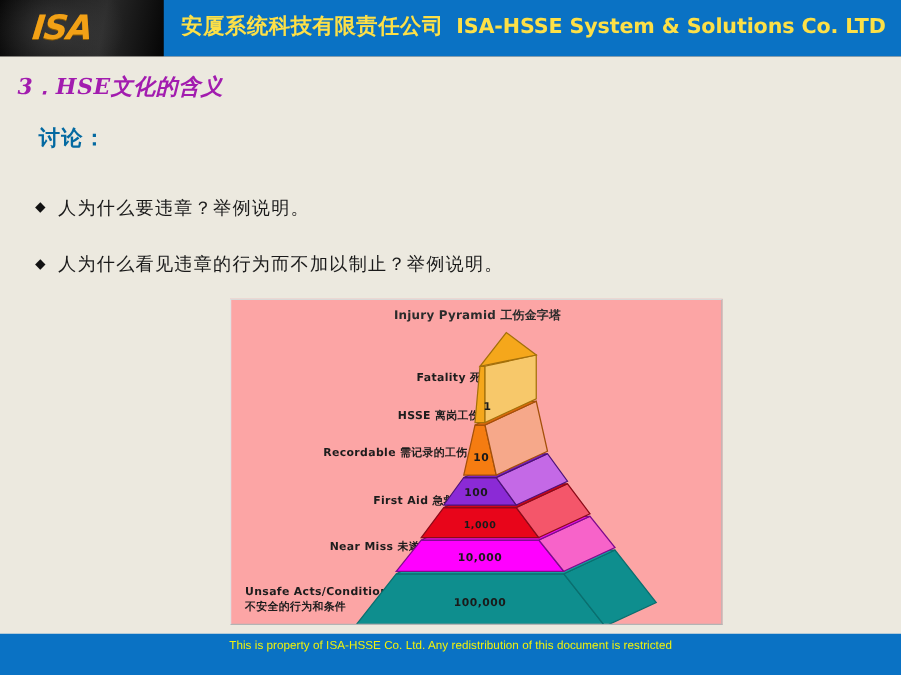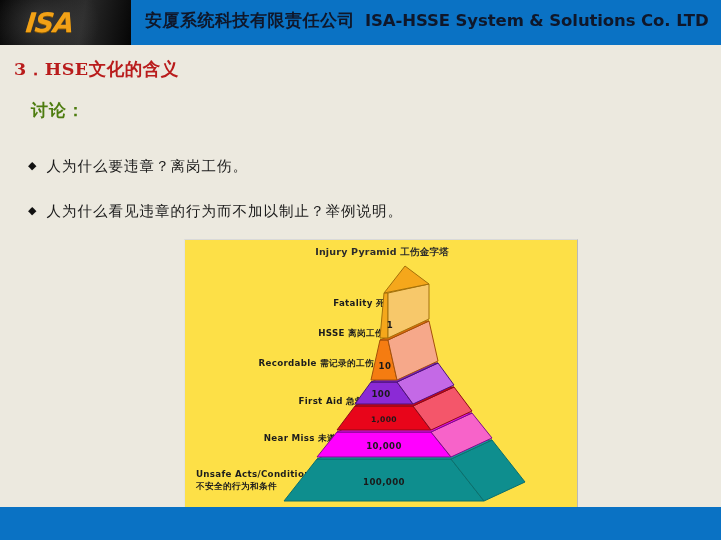--- a/index.html
+++ b/index.html
@@ -32,61 +32,62 @@
     color:#f2a116;letter-spacing:-1px;
     transform:skewX(-6deg);
     text-shadow:0 1px 0 #8a5b06;
   }
   #header-bar{
     position:absolute;left:131px;top:0;width:590px;height:45px;
     background:#0a72c4;
   }
   #header-bar .inner{
     position:absolute;left:14px;top:9px;
-    white-space:nowrap;color:#0f172a;
+    white-space:nowrap;color:#fde047;
   }
   #hdr-cn{
     font-family:"DejaVu Sans","Liberation Sans",sans-serif;
     font-size:17px;font-weight:bold;letter-spacing:.5px;
     vertical-align:middle;
   }
   #hdr-en{
     font-family:"DejaVu Sans","Liberation Sans",sans-serif;
     font-size:16.5px;font-weight:bold;letter-spacing:-.1px;
     margin-left:10px;vertical-align:middle;
   }
 
   
   #slide-title{
     position:absolute;left:14px;top:57px;
     font-family:"DejaVu Serif","Liberation Serif",serif;
-    font-size:17.5px;font-weight:bold;color:#b91c1c;
+    font-size:17.5px;font-weight:bold;color:#a21caf;
     letter-spacing:.5px;
+    font-style:italic;
   }
   #discuss-label{
     position:absolute;left:31px;top:99px;
     font-family:"DejaVu Serif","Liberation Serif",serif;
-    font-size:17px;font-weight:bold;color:#4d7c0f;
+    font-size:17px;font-weight:bold;color:#0369a1;
     letter-spacing:1px;
   }
   .bullet-row{
     position:absolute;left:28px;white-space:nowrap;
     font-family:"DejaVu Serif","Liberation Serif",serif;
     font-size:14.5px;color:#1a1a1a;letter-spacing:1px;
   }
   #bullet-0{top:157px;}
   #bullet-1{top:202px;}
   .bullet-mark{
     font-size:11px;color:#111;vertical-align:2px;margin-right:9px;
   }
 
   
   #pyramid-figure{
-    position:absolute;left:184px;top:239px;width:394px;height:301px;
-    background:#fde047;
+    position:absolute;left:184px;top:239px;width:394px;height:261px;
+    background:#fca5a5;
     border-top:1px solid #d9d9d9;
     border-left:1px solid #e2e2e2;
     border-right:1px solid #b9b9b9;
     border-bottom:1px solid #b4b4b4;
     box-sizing:border-box;
     overflow:hidden;
   }
   #pyr-title{
     position:absolute;left:0;top:6px;width:394px;text-align:center;
     font-family:"DejaVu Sans","Liberation Sans",sans-serif;
@@ -139,21 +140,21 @@
     <div class="inner">
       <span id="hdr-cn">安厦系统科技有限责任公司</span><span id="hdr-en">ISA-HSSE  System &amp; Solutions Co. LTD</span>
     </div>
   </div>
 </div>
 
 <div id="slide-title">3．HSE文化的含义</div>
 <div id="discuss-label">讨论：</div>
 
 <div class="bullet-row" id="bullet-0">
-  <span class="bullet-mark">◆</span><span>人为什么要违章？离岗工伤。</span>
+  <span class="bullet-mark">◆</span><span>人为什么要违章？举例说明。</span>
 </div>
 <div class="bullet-row" id="bullet-1">
   <span class="bullet-mark">◆</span><span>人为什么看见违章的行为而不加以制止？举例说明。</span>
 </div>
 
 <div id="pyramid-figure">
   <div id="pyr-title">Injury Pyramid  工伤金字塔</div>
 
   <div class="pyr-label" id="plab-0">Fatality   死亡</div>
   <div class="pyr-label" id="plab-1">HSSE  离岗工伤</div>
@@ -191,13 +192,14 @@
 
     <polygon points="195,98 203,98 203,53 199,53" fill="#f5a71b" stroke="#a4700a" stroke-width="1"></polygon>
     <polygon points="203,98 203,53 244,44 244,79" fill="#f7c86a" stroke="#a4700a" stroke-width="1"></polygon>
     <text class="pyr-count" x="205" y="88" text-anchor="middle">1</text>
 
     <polygon points="199,53 244,44 220,26" fill="#f5a71b" stroke="#a4700a" stroke-width="1"></polygon>
   </svg>
 </div>
 
 <div id="footer">
+  <div class="footer-line" id="foot-0">This is property of ISA-HSSE Co. Ltd. Any redistribution of this document is restricted</div>
 </div>
 
 </body></html>

